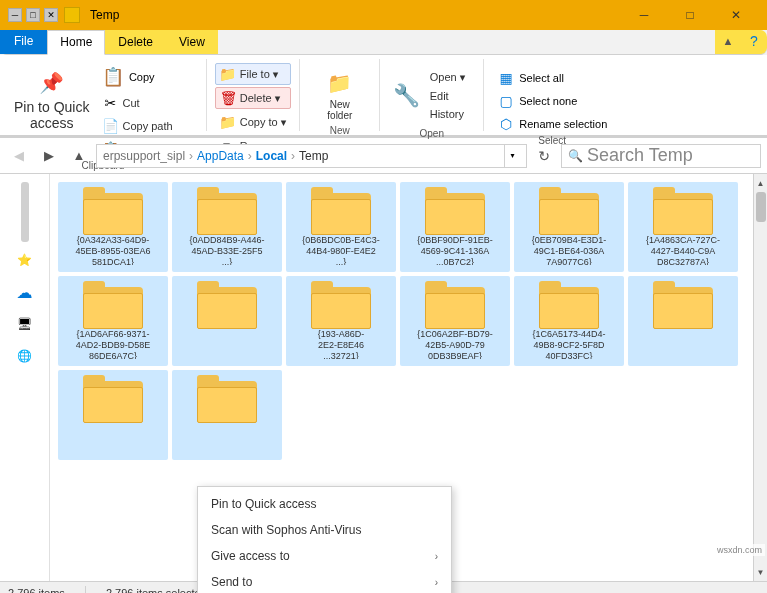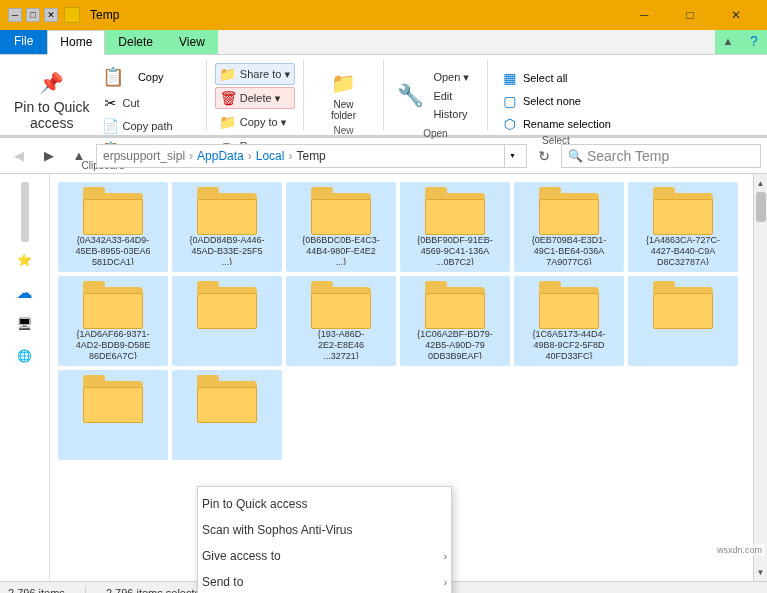--- a/index.html
+++ b/index.html
@@ -17,21 +17,21 @@
     .title-bar-controls { display: flex; align-items: center; gap: 4px; }
     .tb-btn { width: 14px; height: 14px; background: #c8c8c8; border: 1px solid #aaa; font-size: 9px; display: flex; align-items: center; justify-content: center; cursor: pointer; }
     .title-bar-icon { width: 16px; height: 16px; background: #f0c000; border: 1px solid #c8a000; }
     .title-bar-title { font-size: 12px; color: #000; margin-left: 4px; }
     .title-bar-spacer { flex: 1; }
     .title-bar-winbtns { display: flex; gap: 0; }
     .win-btn { width: 46px; height: 30px; display: flex; align-items: center; justify-content: center; font-size: 12px; cursor: pointer; color: #333; }
 
     
     .ribbon { background: #f2f2f2; border-bottom: 1px solid #d0d0d0; }
-    .ribbon-tabs { display: flex; background: #86efac; border-bottom: 1px solid #d0d0d0; }
+    .ribbon-tabs { display: flex; background: #fde047; border-bottom: 1px solid #d0d0d0; border-radius: 7px; }
     .ribbon-tab { padding: 4px 12px; font-size: 12px; cursor: pointer; border: 1px solid transparent; }
     .ribbon-tab.active { background: white; border: 1px solid #d0d0d0; border-bottom: 1px solid white; margin-bottom: -1px; }
     .ribbon-tab.file { background: #0078d7; color: white; padding: 4px 14px; border: none; margin-bottom: 0; }
 
     .ribbon-content { background: white; display: flex; padding: 4px 0; border-bottom: 2px solid #d0d0d0; height: 82px; }
     .ribbon-group { display: flex; flex-direction: column; align-items: center; border-right: 1px solid #e0e0e0; padding: 0 8px; min-width: 80px; }
     .ribbon-group-items { display: flex; gap: 2px; flex: 1; align-items: flex-start; padding-top: 4px; }
     .ribbon-group-label { font-size: 10px; color: #555; margin-top: auto; padding-bottom: 2px; }
 
     .ribbon-btn { display: flex; flex-direction: column; align-items: center; cursor: pointer; padding: 3px 5px; border: 1px solid transparent; border-radius: 2px; min-width: 44px; }
@@ -48,21 +48,21 @@
 
     
     .address-bar { background: white; height: 36px; border-bottom: 1px solid #d0d0d0; display: flex; align-items: center; padding: 0 6px; gap: 4px; }
     .nav-btn { width: 26px; height: 26px; display: flex; align-items: center; justify-content: center; cursor: pointer; border: 1px solid transparent; border-radius: 2px; font-size: 13px; color: #555; }
     .nav-btn.disabled { color: #ccc; cursor: default; }
     .breadcrumb { flex: 1; height: 24px; border: 1px solid #d0d0d0; display: flex; align-items: center; padding: 0 6px; background: white; font-size: 12px; gap: 4px; }
     .breadcrumb-arrow { width: 16px; height: 24px; border-left: 1px solid #d0d0d0; display: flex; align-items: center; justify-content: center; cursor: pointer; font-size: 8px; }
     .refresh-btn { width: 26px; height: 26px; display: flex; align-items: center; justify-content: center; cursor: pointer; font-size: 14px; color: #555; border: 1px solid transparent; border-radius: 2px; }
     .search-box { width: 200px; height: 24px; border: 1px solid #d0d0d0; display: flex; align-items: center; padding: 0 6px; background: white; gap: 4px; }
     .search-icon { font-size: 12px; color: #888; }
-    .search-text { font-size: 14px; color: #888; }
+    .search-text { font-size: 18px; color: #888; }
 
     
     .main-container { display: flex; height: calc(593px - 30px - 82px - 38px - 36px); }
 
     
     .sidebar { width: 50px; background: white; border-right: 1px solid #e0e0e0; display: flex; flex-direction: column; align-items: center; padding-top: 8px; gap: 4px; overflow: hidden; }
     .sidebar-item { width: 40px; height: 28px; display: flex; align-items: center; justify-content: center; cursor: pointer; border-radius: 2px; }
 
     
     .file-grid { flex: 1; background: white; padding: 8px; display: flex; flex-wrap: wrap; gap: 4px; align-content: flex-start; overflow: hidden; position: relative; }
@@ -88,21 +88,21 @@
       left: 197px;
       top: 312px;
       width: 255px;
       background: white;
       border: 1px solid #d0d0d0;
       box-shadow: 2px 2px 8px rgba(0,0,0,0.2);
       z-index: 100;
       padding: 4px 0;
     }
     .ctx-item {
-      padding: 6px 4px;
+      padding: 6px 13px;
       cursor: pointer;
       font-size: 12px;
       color: #333;
       display: flex;
       align-items: center;
       justify-content: space-between;
     }
     .ctx-arrow { font-size: 10px; color: #666; }
 
     
@@ -152,21 +152,21 @@
       <div class="ribbon-group-items">
 
         <div class="ribbon-btn" style="min-width:50px;">
           <div class="ribbon-btn-icon">📌</div>
           <div class="ribbon-btn-label" style="font-size:14px;text-align:center;">Pin to Quick<br>access</div>
         </div>
 
         <div style="display:flex;flex-direction:column;gap:1px;">
           <div class="ribbon-btn" style="flex-direction:row;min-width:40px;align-items:center;padding:2px 4px;">
             <div style="font-size:18px;">📋</div>
-            <div style="font-size:11px;margin-left:13px;">Copy</div>
+            <div style="font-size:11px;margin-left:4px;">Copy</div>
           </div>
           <div class="ribbon-btn-sm">
             <div class="ribbon-btn-sm-icon">✂</div>
             <div class="ribbon-btn-sm-label">Cut</div>
           </div>
           <div class="ribbon-btn-sm">
             <div class="ribbon-btn-sm-icon">📄</div>
             <div class="ribbon-btn-sm-label">Copy path</div>
           </div>
           <div class="ribbon-btn-sm">
@@ -176,21 +176,21 @@
         </div>
       </div>
       <div class="ribbon-group-label">Clipboard</div>
     </div>
 
     <div class="ribbon-group">
       <div class="ribbon-group-items">
         <div style="display:flex;flex-direction:column;gap:2px;">
           <div class="ribbon-btn-sm" style="background:#e8f0fe;border:1px solid #b0c8e8;">
             <div class="ribbon-btn-sm-icon">📁</div>
-            <div class="ribbon-btn-sm-label">Share to ▾</div>
+            <div class="ribbon-btn-sm-label">File to ▾</div>
           </div>
           <div class="ribbon-btn-sm" style="background:#fee8e8;border:1px solid #e8b0b0;">
             <div class="ribbon-btn-sm-icon" style="color:#c00;">🗑</div>
             <div class="ribbon-btn-sm-label">Delete ▾</div>
           </div>
           <div class="ribbon-btn-sm">
             <div class="ribbon-btn-sm-icon">📁</div>
             <div class="ribbon-btn-sm-label">Copy to ▾</div>
           </div>
           <div class="ribbon-btn-sm">
@@ -258,21 +258,21 @@
 
 <div class="address-bar">
   <div class="nav-btn disabled">◀</div>
   <div class="nav-btn">▶</div>
   <div class="nav-btn">▲</div>
   <div class="breadcrumb">
     <span style="color:#737373;cursor:pointer;">erpsupport_sipl</span>
     <span style="color:#999;">›</span>
     <span style="color:#0078d7;cursor:pointer;">AppData</span>
     <span style="color:#999;">›</span>
-    <span style="color:#0078d7;cursor:pointer;">Local</span>
+    <span style="color:#0078d7;cursor:pointer;font-weight:bold;">Local</span>
     <span style="color:#999;">›</span>
     <span style="color:#333;">Temp</span>
     <div style="flex:1;"></div>
     <div class="breadcrumb-arrow">▾</div>
   </div>
   <div class="refresh-btn">↻</div>
   <div class="search-box">
     <div class="search-icon">🔍</div>
     <div class="search-text">Search Temp</div>
   </div>

